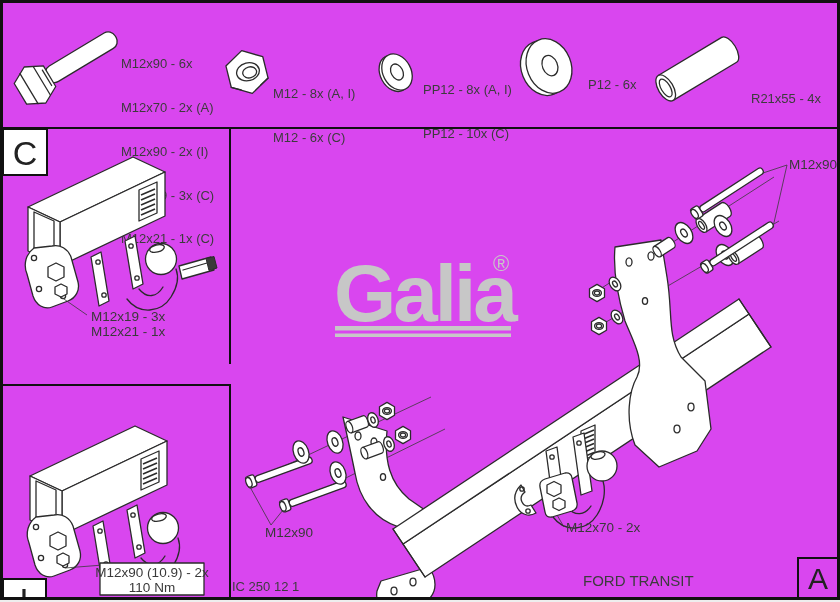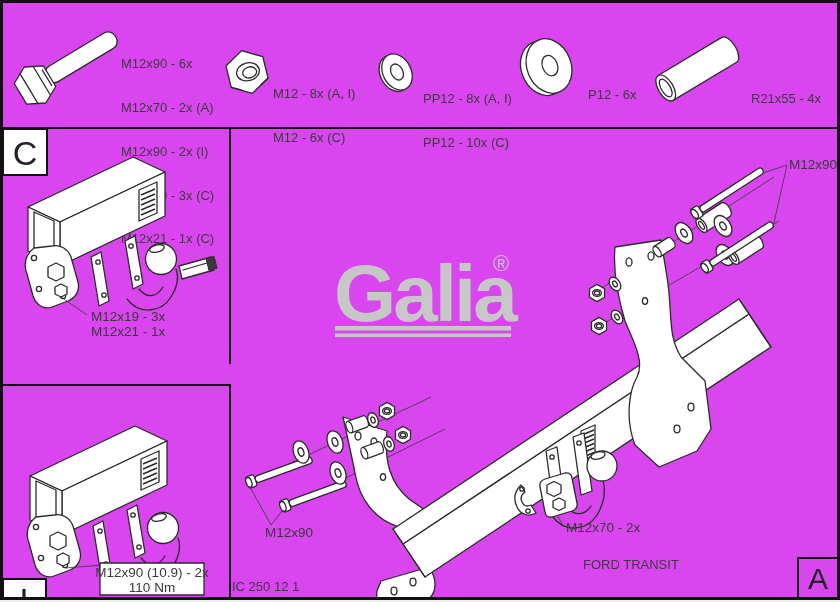--- a/index.html
+++ b/index.html
@@ -19,21 +19,21 @@
   
   .ln{stroke:#2b2b2b;stroke-width:1.3;fill:none;stroke-linejoin:round;stroke-linecap:round;}
   .wf{stroke:#2b2b2b;stroke-width:1.3;fill:#fff;stroke-linejoin:round;}
   .thin{stroke:#3a3a3a;stroke-width:0.8;fill:none;}
   .hatch{stroke:#2b2b2b;stroke-width:1.6;fill:none;}
   text.lbl{font-family:"Liberation Sans",sans-serif;font-size:13.5px;fill:#3a3a3a;}
   text.tag{font-family:"Liberation Sans",sans-serif;font-size:34px;fill:#222;}
   .wm{fill:#c7c7c7;}
   
   .doc-number{position:absolute;left:1px;top:450px;font-size:13px;color:#3c3c3c;}
-  .title-block{position:absolute;left:352px;top:428px;font-size:13px;line-height:16px;color:#3c3c3c;}
+  .title-block{position:absolute;left:352px;top:444px;font-size:15px;line-height:16px;color:#3c3c3c;}
   .revision-box{
     position:absolute;right:0;bottom:0;width:38px;height:40px;
     border-top:2px solid #111;border-left:2px solid #111;
     display:flex;align-items:center;justify-content:center;
     font-size:30px;color:#222;
   }
 </style>
 </head>
 <body>
 
@@ -75,35 +75,35 @@
     </div>
 
     <div>
       <svg class="part-icon" style="left:370px;top:42px" width="48" height="54" viewBox="0 0 48 54">
         <g transform="translate(24,27) rotate(-28)">
           <ellipse cx="-3" cy="0" rx="14" ry="19" class="wf"></ellipse>
           <ellipse cx="0" cy="0" rx="14" ry="19" class="wf"></ellipse>
           <ellipse cx="0" cy="0" rx="5.8" ry="8.5" class="wf"></ellipse>
         </g>
       </svg>
-      <div class="part-labels" style="left:420px;top:60px">
+      <div class="part-labels" style="left:420px;top:51px">
         <div>PP12 - 8x (A, I)</div>
         <div>PP12 - 10x (C)</div>
       </div>
     </div>
 
     <div>
       <svg class="part-icon" style="left:512px;top:26px" width="72" height="74" viewBox="0 0 72 74">
         <g transform="translate(34,37) rotate(-22)">
           <ellipse cx="-6" cy="0" rx="22" ry="28" class="wf"></ellipse>
           <ellipse cx="0" cy="0" rx="22" ry="28" class="wf"></ellipse>
           <ellipse cx="1" cy="0" rx="7.5" ry="10.5" class="wf"></ellipse>
         </g>
       </svg>
-      <div class="part-labels" style="left:585px;top:56px">
+      <div class="part-labels" style="left:585px;top:46px">
         <div>P12 - 6x</div>
       </div>
     </div>
 
     <div>
       <svg class="part-icon" style="left:644px;top:20px" width="104" height="88" viewBox="0 0 104 88">
         <g transform="translate(17,66) rotate(-31)">
           <path d="M 2,-14.5 L 76,-14.5 A 7,14.5 0 0 1 76,14.5 L 2,14.5" class="wf"></path>
           <ellipse cx="2" cy="0" rx="7.5" ry="14.5" class="wf"></ellipse>
           <ellipse cx="2" cy="0" rx="4.5" ry="10" class="wf"></ellipse>

